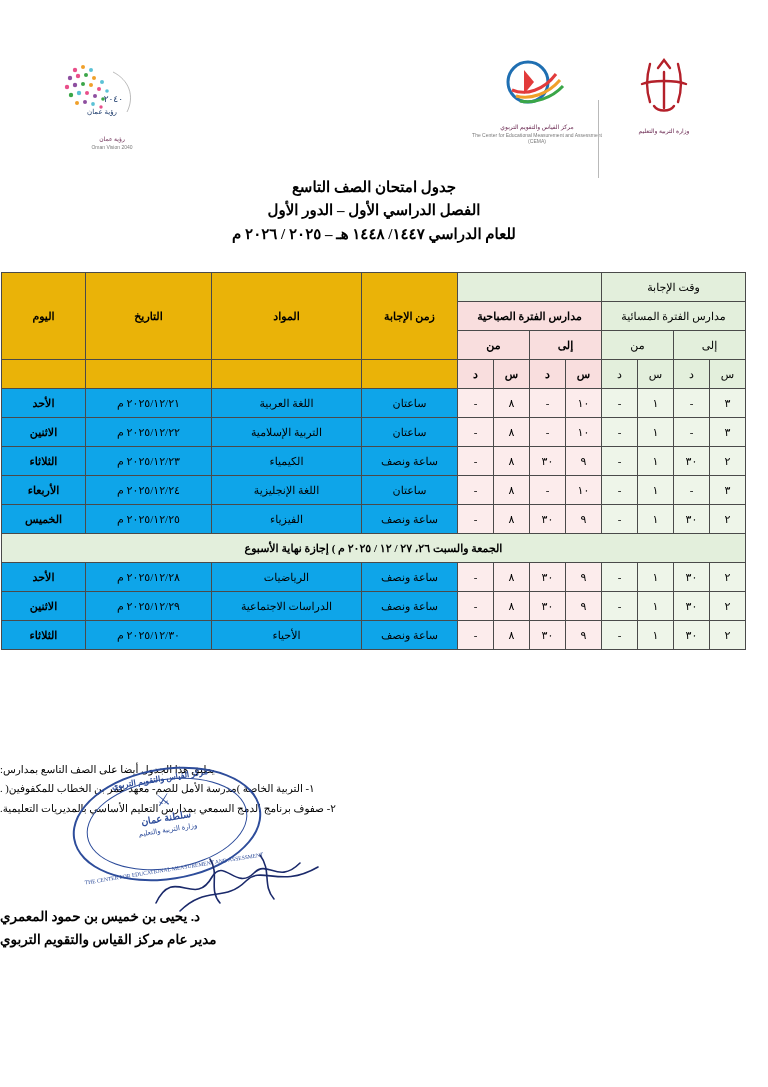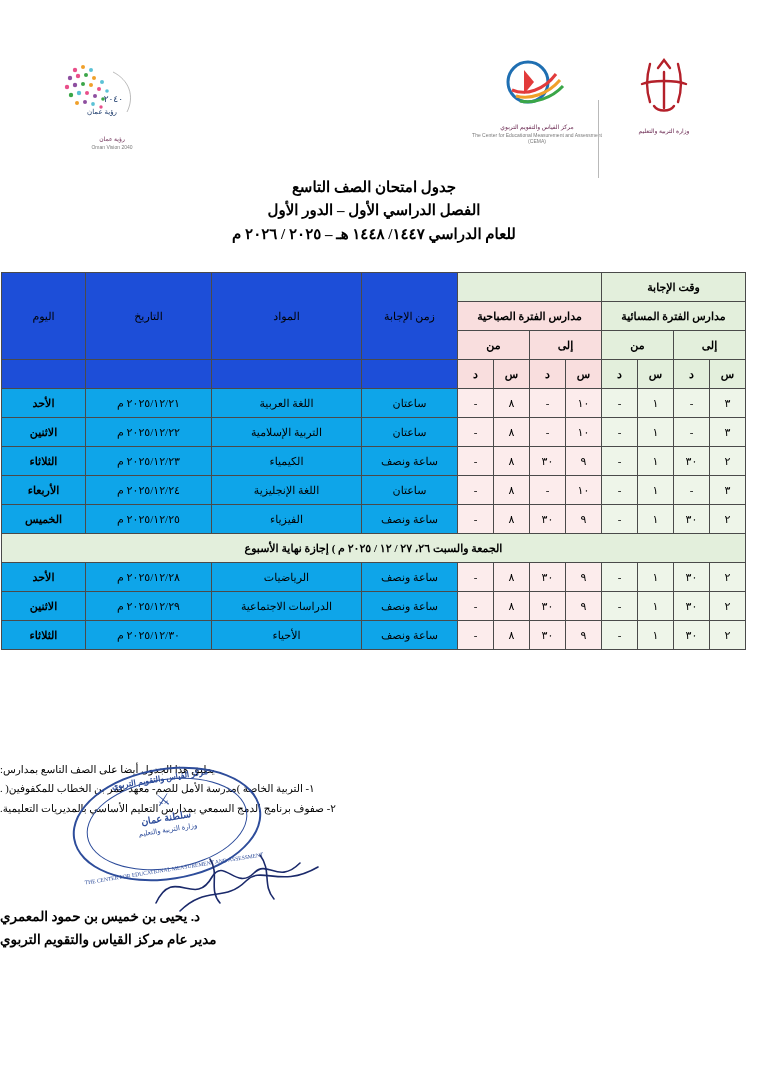--- a/index.html
+++ b/index.html
@@ -101,23 +101,23 @@
     font-family: "Liberation Serif", serif;
   }
   table.sched th, table.sched td {
     border: 1px solid #4a4a4a;
     text-align: center;
     vertical-align: middle;
     font-size: 11px;
     padding: 0;
     height: 28px;
   }
-  .h-blue { background: #1d4ed8; font-weight: normal; font-size: 12px; }
+  .h-blue { background: #eab308; font-weight: bold; font-size: 12px; }
   .h-pink { background: #f9dede; font-weight: bold; font-size: 11px; }
-  .h-green { background: #e3efdc; font-weight: bold; font-size: 11px; }
+  .h-green { background: #e3efdc; font-weight: normal; font-size: 11px; }
   .c-pink { background: #fcecec; }
   .c-green { background: #eef5e9; }
   .c-white { background: #0ea5e9; }
   .day-cell { font-weight: bold; font-size: 12px; }
   .date-cell { font-size: 11.5px; }
   .subj-cell { font-size: 11.5px; }
   .dur-cell { font-size: 11px; }
   .tiny { font-size: 10px; }
   .holiday {
     background: #e3efdc;

